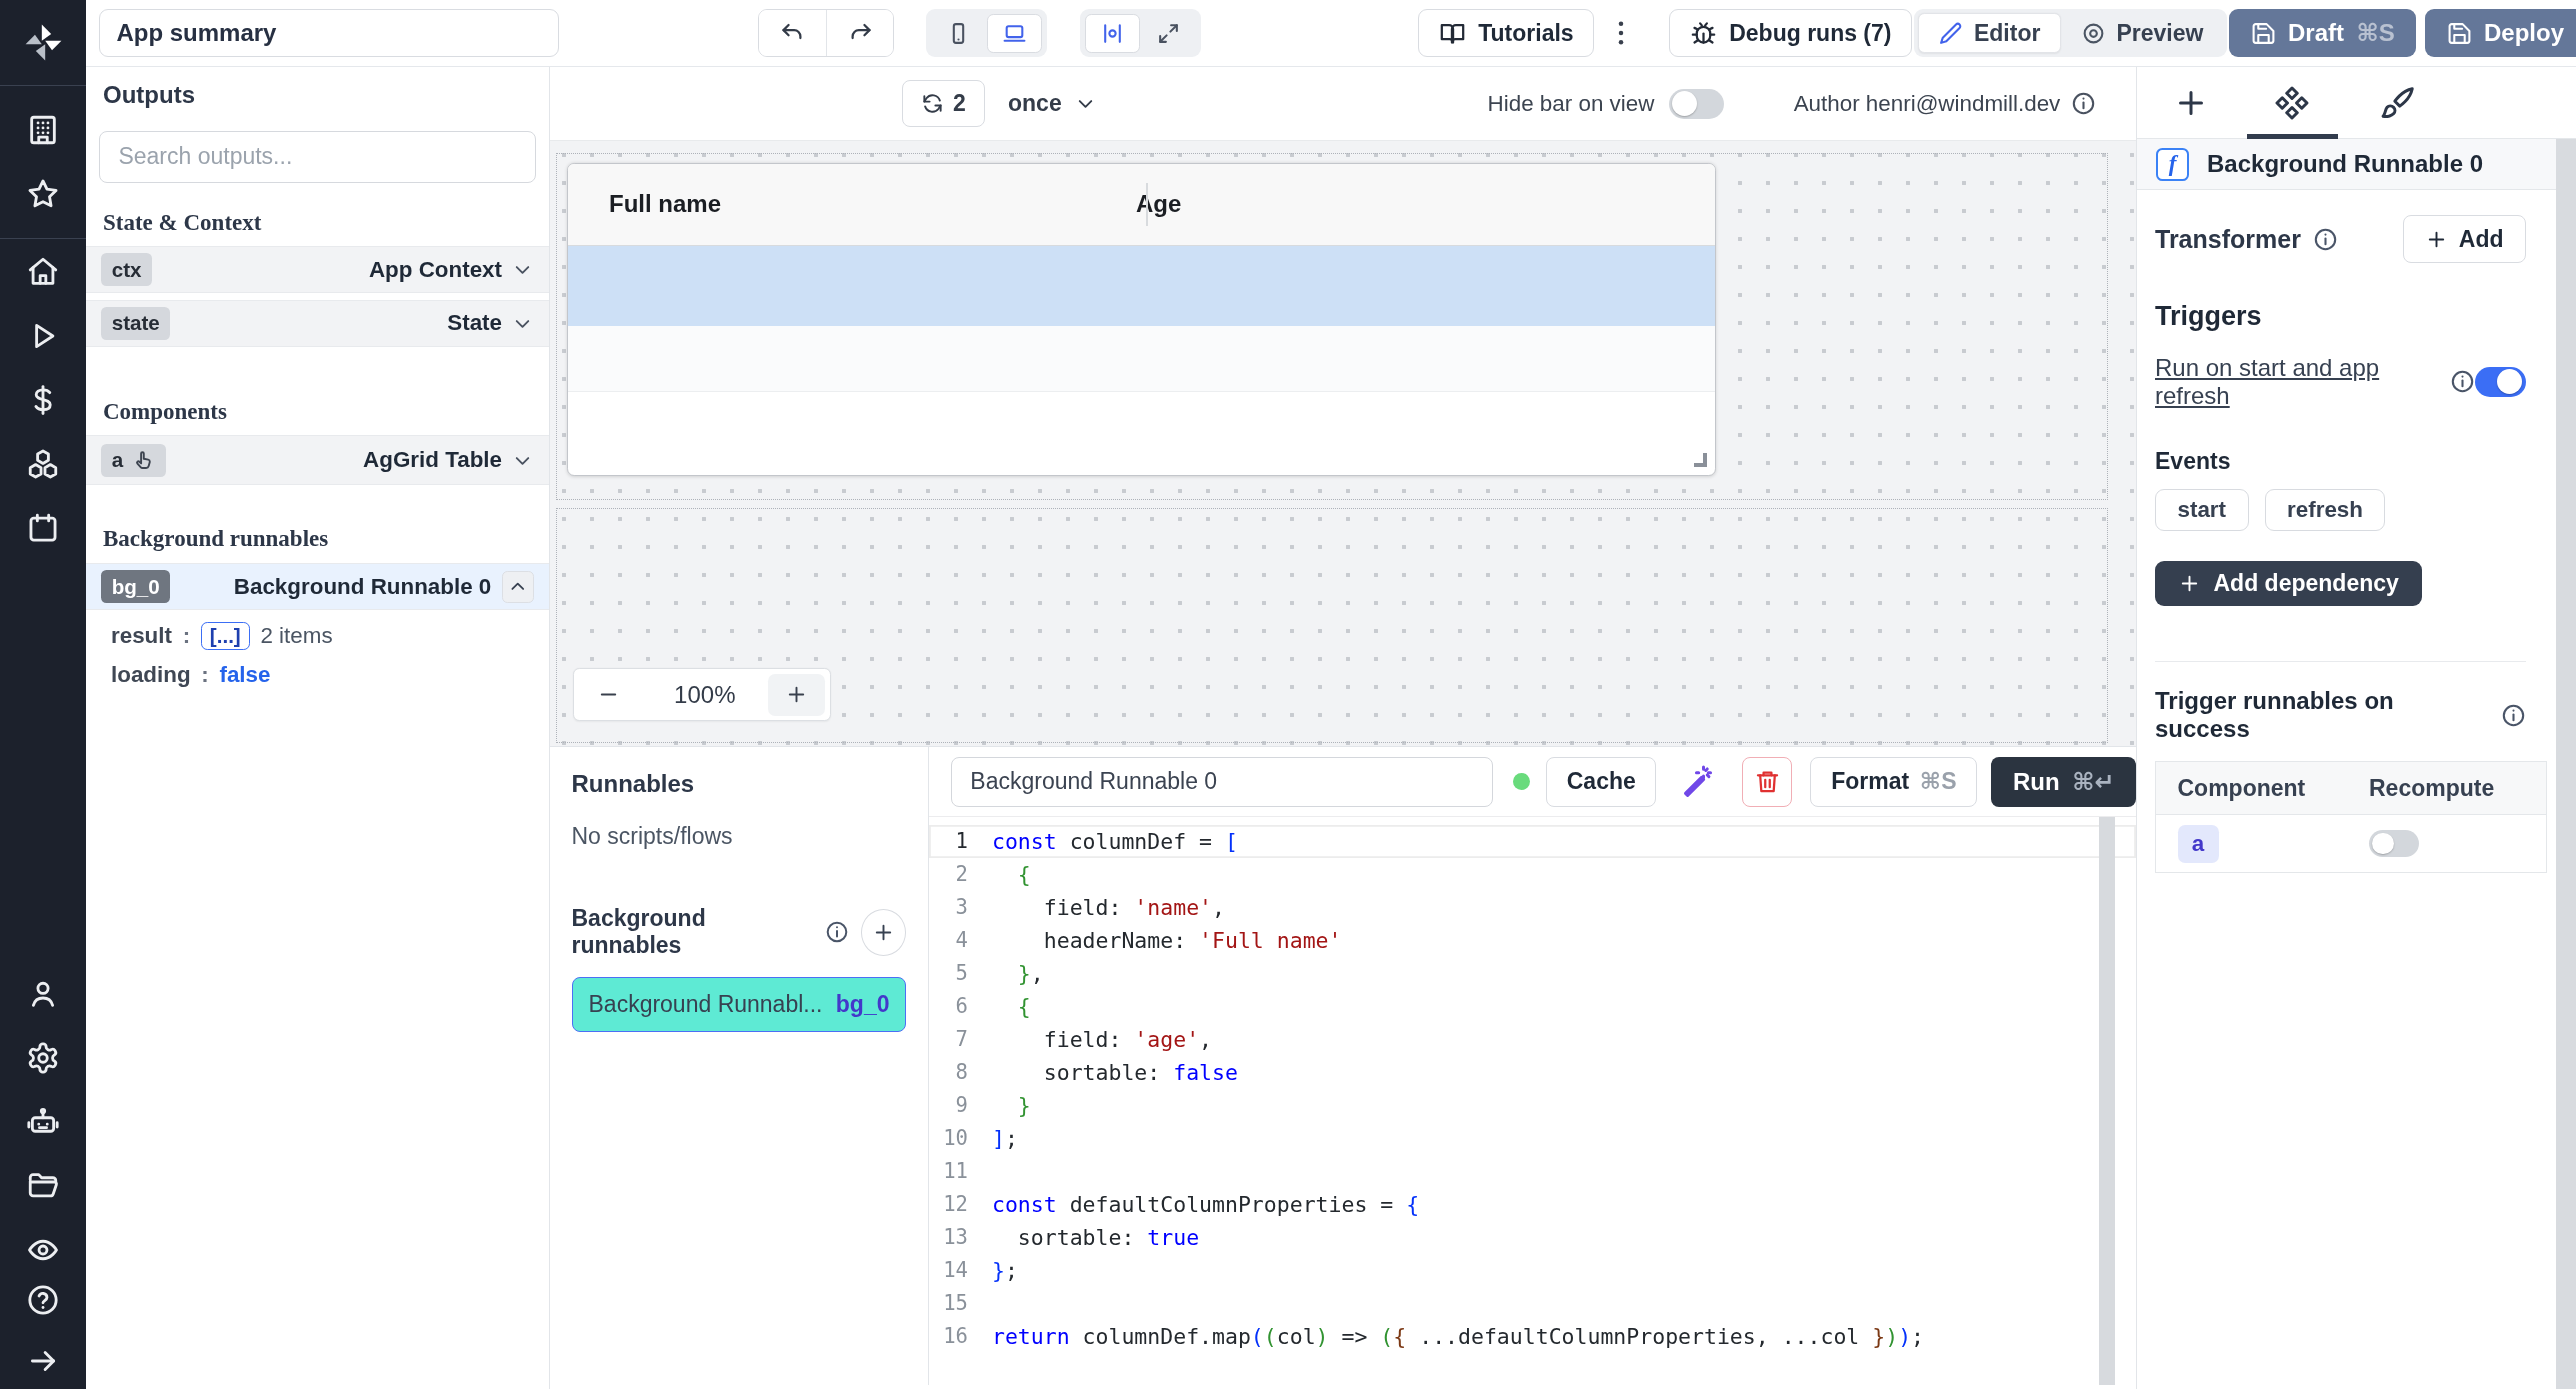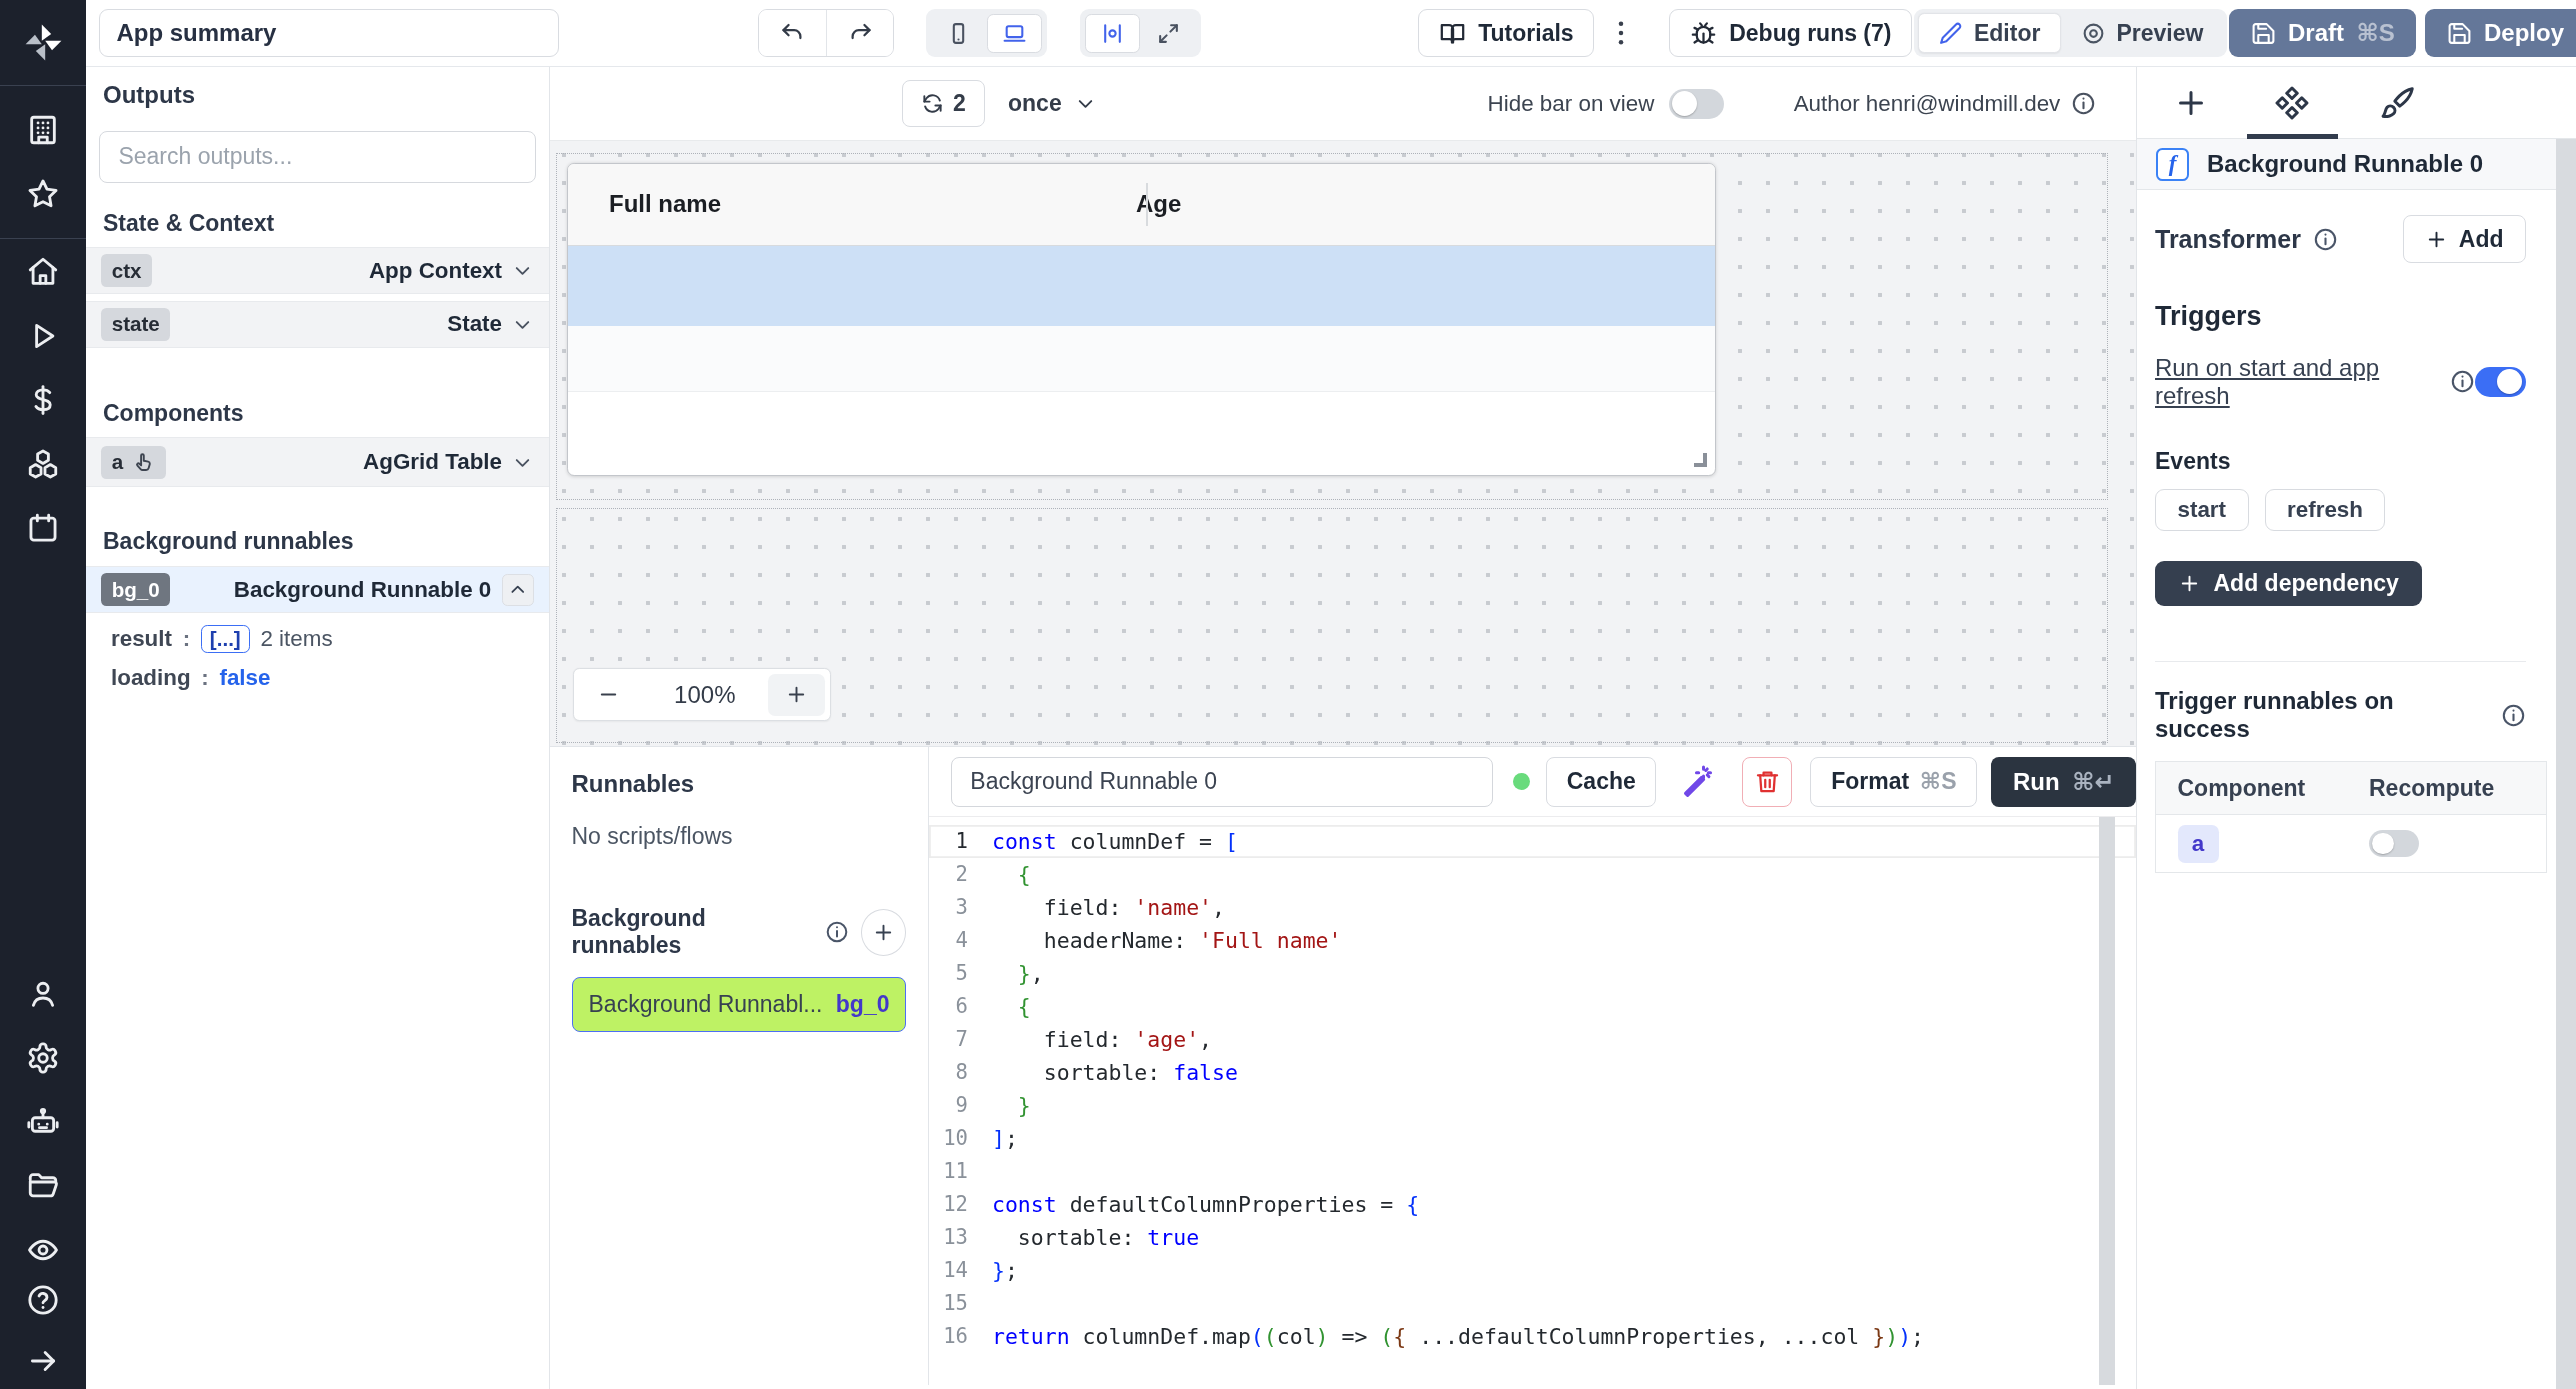--- a/index.html
+++ b/index.html
@@ -57,21 +57,21 @@
   .draft { position:absolute; left:2143px; top:9px; }
   .deploy { position:absolute; left:2339px; top:9px; }
 
   
   .outputs { position:absolute; left:86px; top:67px; width:464px; bottom:0; background:#fff;
     border-right:0.9px solid #e2e5e9; overflow:hidden; }
   .op-title { font-size:24px; font-weight:700; color:#2d3748; margin:14.3px 17px 0; }
   .op-search { margin:21.5px 13.4px 0; width:437px; height:52px; border:0.9px solid #d6d9de; border-radius:8px;
     padding:0 18px; font-size:23px; color:#374151; font-family:inherit; }
   .op-search::placeholder { color:#9ba3ad; }
-  .op-sect { font-size:23px; font-weight:700; color:#2d3748; margin:27px 17px 10.7px; }
+  .op-sect { font-size:23px; font-weight:700; color:#2d3748; margin:27px 17px 10.7px;font-family:Liberation Serif, serif; }
   .op-row { display:flex; align-items:center; height:47px; background:#f2f3f5;
     border-top:0.9px solid #e8eaed; border-bottom:0.9px solid #e8eaed; padding:0 15px; margin-bottom:6.3px; cursor:pointer; }
   .op-row.blue { background:#e9f2fe; }
   .op-badge { background:#d5d8dd; color:#272d36; font-weight:700; font-size:20.6px; border-radius:5.4px;
     padding:4.5px 10.7px; display:flex; align-items:center; gap:9px; }
   .op-badge .ic { width:23px; height:23px; color:#3d4450; }
   .op-badge.dark { background:#6f7680; color:#fff; }
   .op-type { margin-left:auto; font-weight:700; font-size:22.4px; color:#1f2937; display:flex; align-items:center; gap:9px; }
   .op-type .ic { width:23px; height:23px; color:#4a5260; }
   .chev-box { width:32px; height:32px; margin-left:10.7px; background:#eef0f3; border:0.9px solid #dcdfe4;
@@ -132,21 +132,21 @@
     border-top:0.9px solid #e2e5e9; display:flex; }
   .runnables { width:386px; border-right:0.9px solid #e2e5e9; padding:23px 21.5px; position:relative; }
   .rn-title { font-weight:700; font-size:24px; color:#2d3748; }
   .rn-empty { margin-top:25px; color:#4b5563; font-size:23px; }
   .rn-bg { margin-top:55px; display:flex; align-items:center; gap:12.5px; }
   .rn-bg .t { font-weight:700; font-size:23px; color:#2d3748; }
   .rn-bg .ic.info { width:24px; height:24px; color:#4a5568; cursor:pointer; }
   .rn-plus { margin-left:auto; width:47px; height:47px; border:0.9px solid #d8dbe0; border-radius:50%;
     display:flex; align-items:center; justify-content:center; cursor:pointer; background:#fff; }
   .rn-plus .ic { width:23px; height:23px; color:#374151; }
-  .rn-item { margin-top:18px; height:55px; background:#bef264; border:1.8px solid #4c6ef5; border-radius:8px;
+  .rn-item { margin-top:18px; height:55px; background:#5eead4; border:1.8px solid #4c6ef5; border-radius:8px;
     display:flex; align-items:center; padding:0 16px; cursor:pointer; }
   .rn-item .nm { color:#374151; font-size:23px; }
   .rn-item .bdg { margin-left:auto; color:#4338ca; font-weight:700; font-size:23px; }
 
   .editor { flex:1; position:relative; display:flex; flex-direction:column; }
   .ed-toolbar { height:70px; display:flex; align-items:center; padding-left:22.4px; border-bottom:0.9px solid #ececee; }
   .ed-name { width:542px; height:50px; border:0.9px solid #d4d7dc; border-radius:8px; padding:0 18px;
     font-size:23px; color:#3b4351; font-family:inherit; }
   .ed-dot { width:17px; height:17px; border-radius:50%; background:#69db7c; margin-left:19.7px; }
   .ed-btn { display:flex; align-items:center; gap:10.7px; height:50px; padding:0 19.7px; background:#fff;

